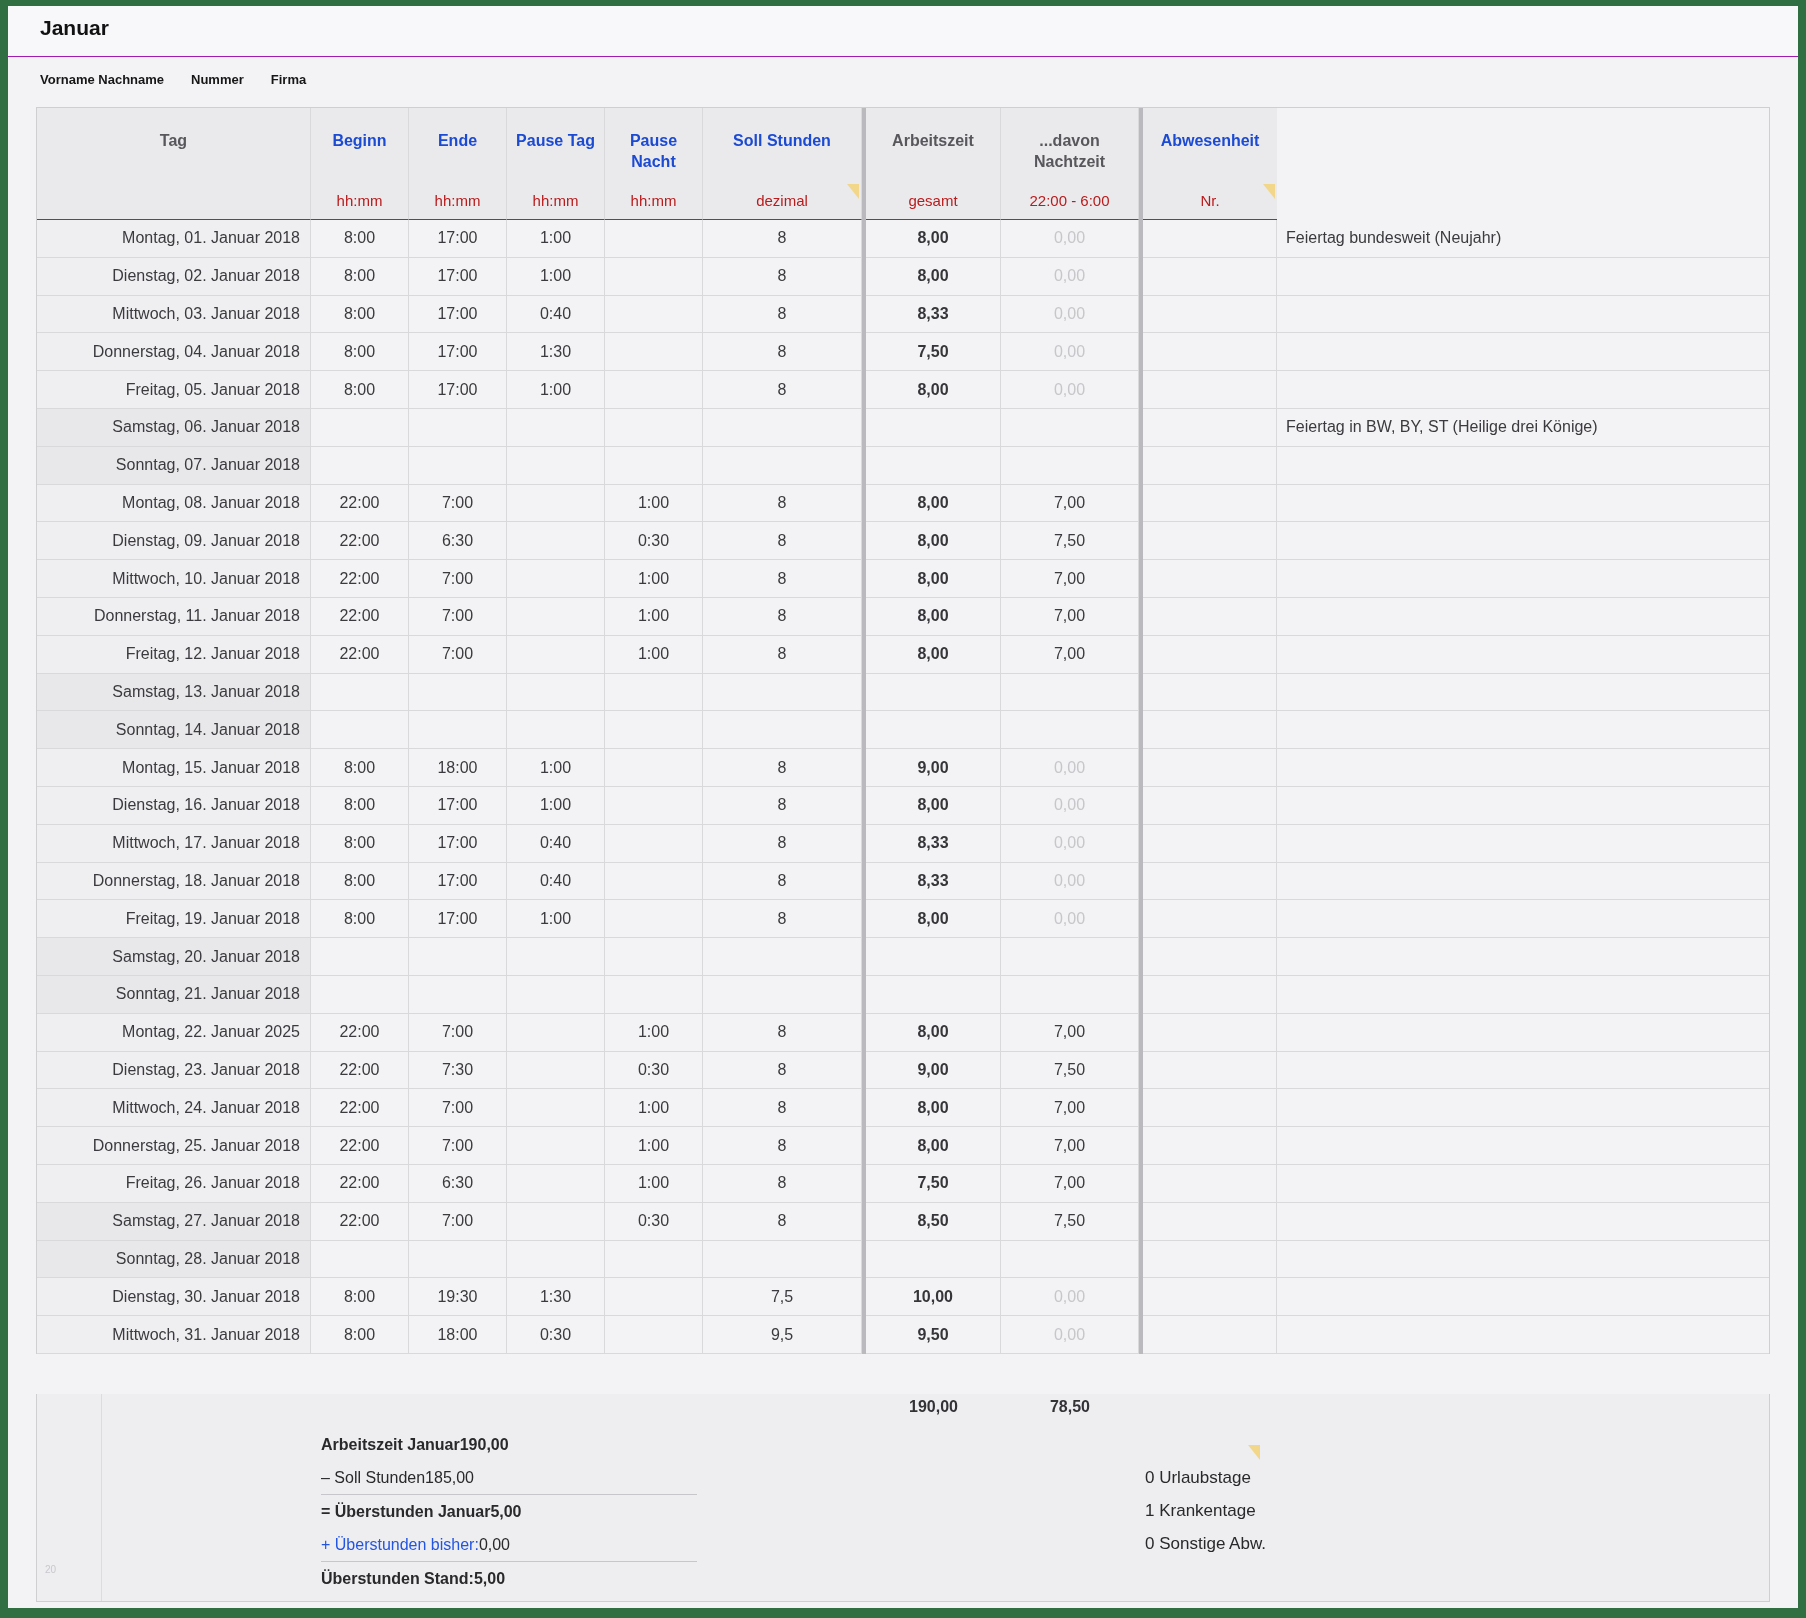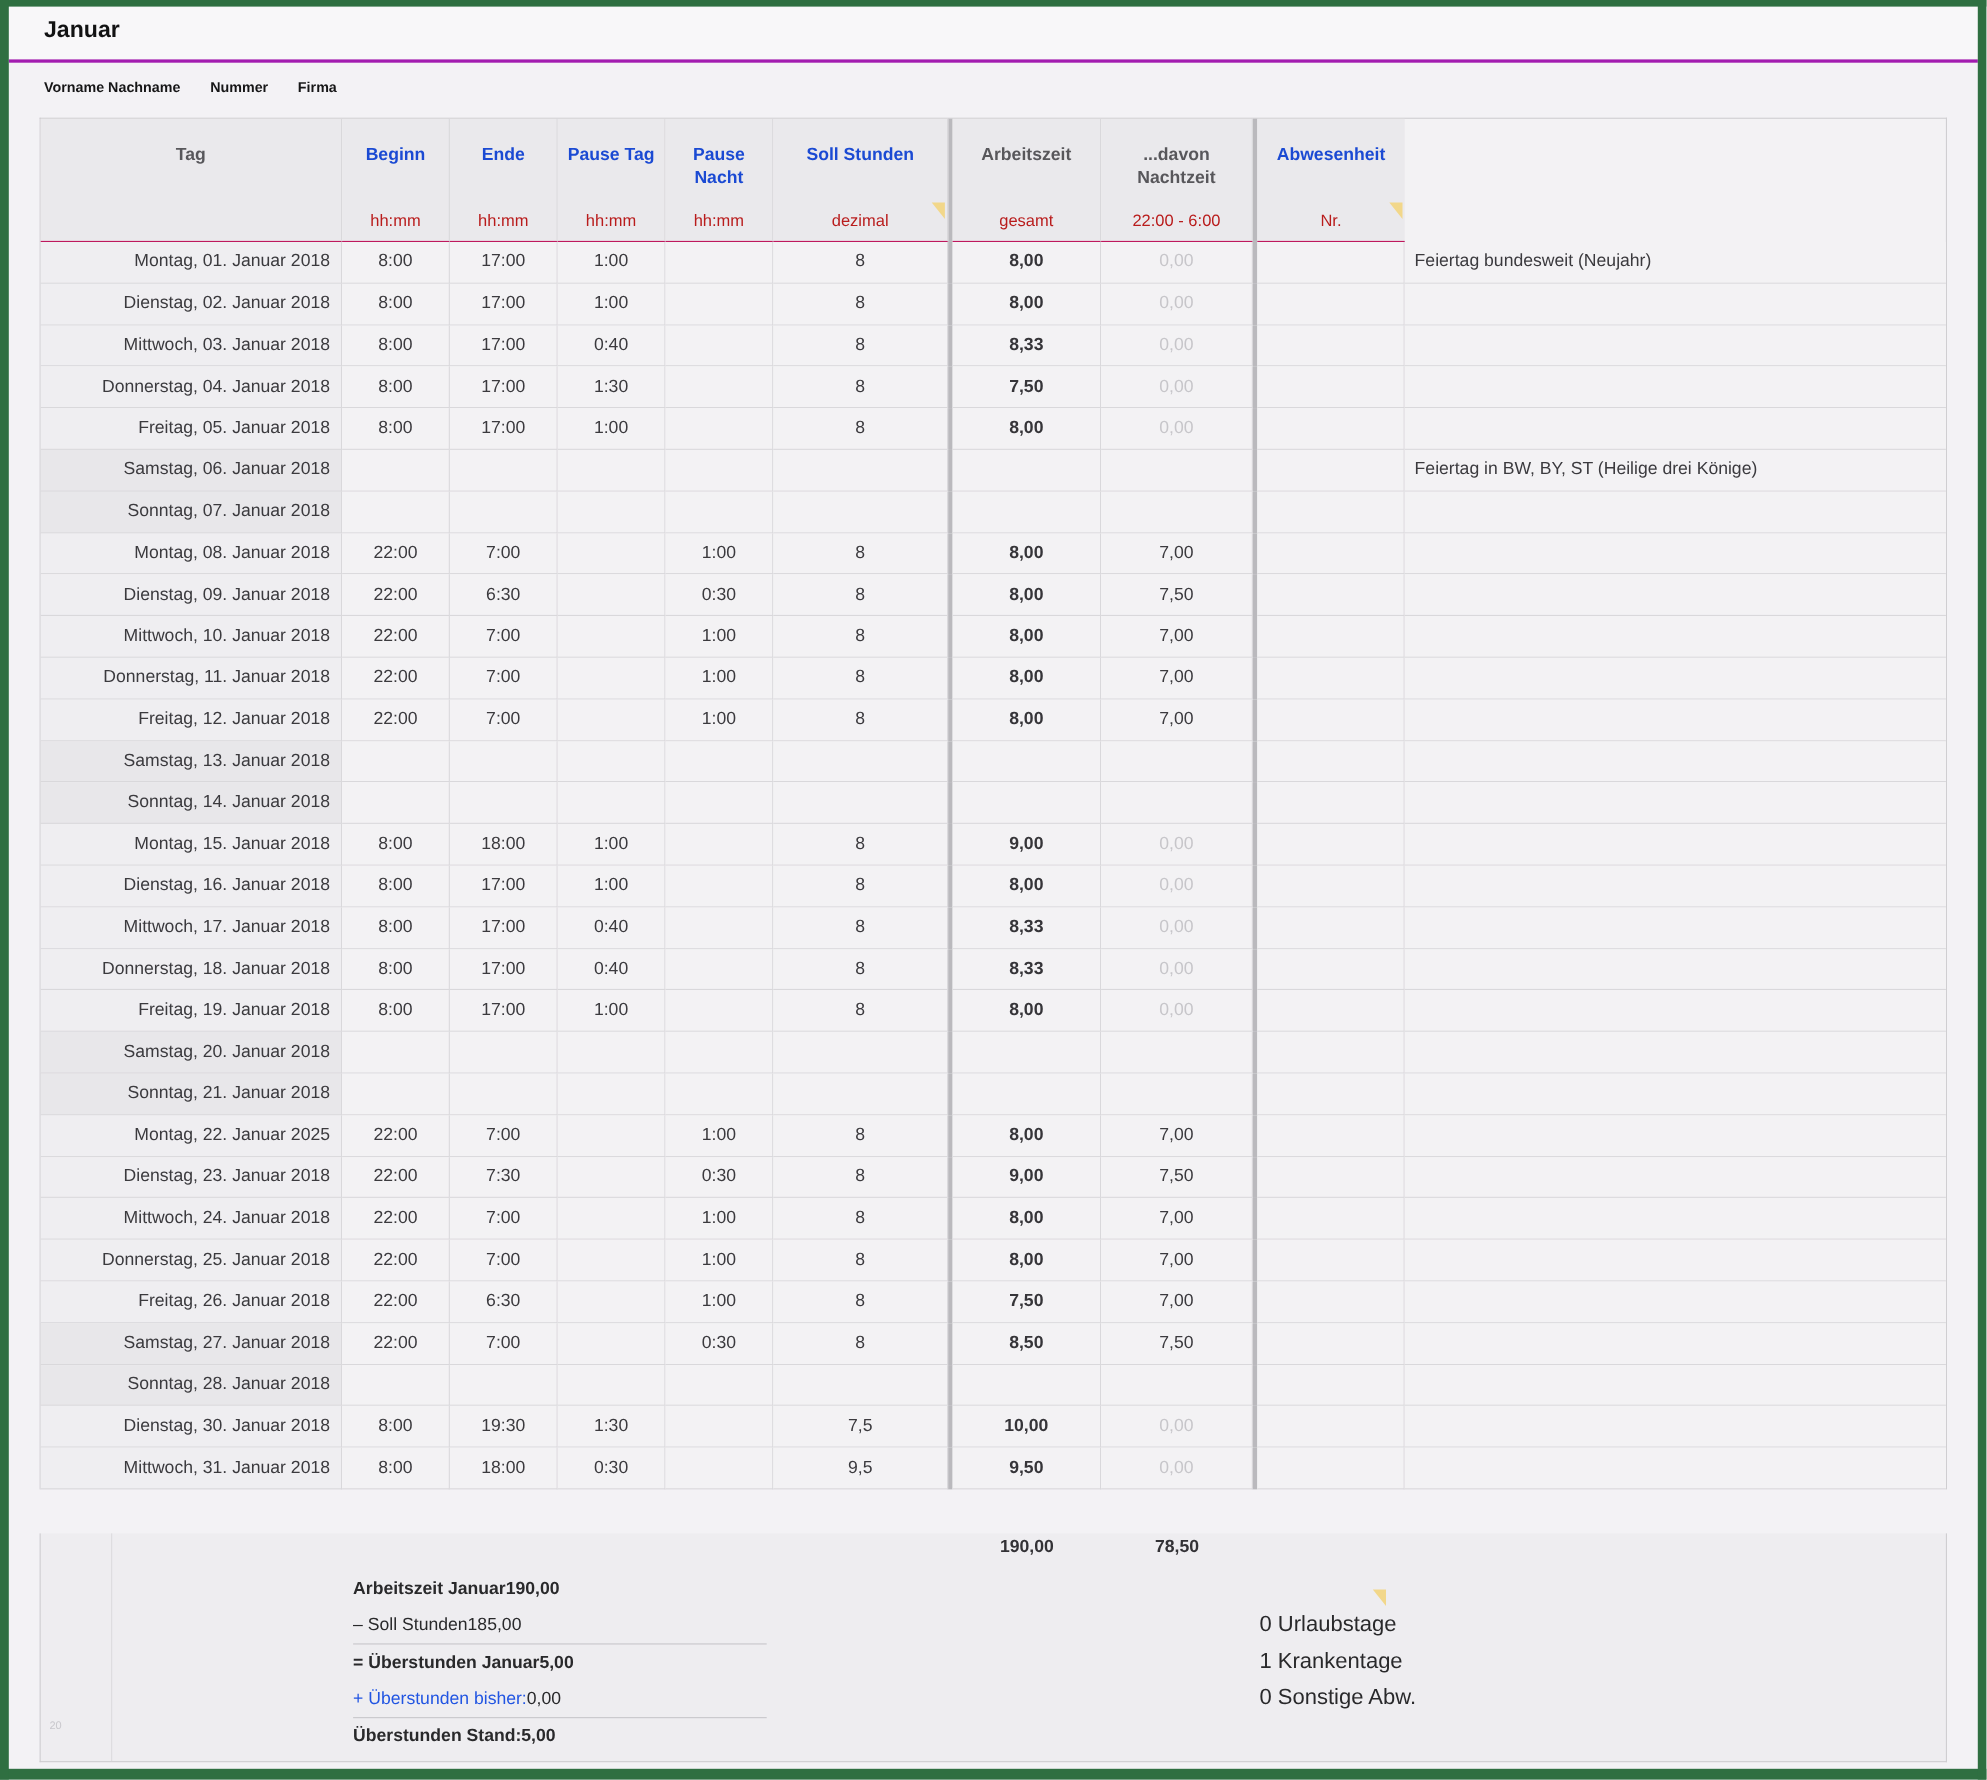--- a/index.html
+++ b/index.html
@@ -5,21 +5,21 @@
   html,body{margin:0;padding:0;}
   .canvas{position:relative;width:1806px;height:1618px;background:#f3f2f5;overflow:hidden;
           font-family:"Liberation Sans","DejaVu Sans",sans-serif;color:#3b3a3e;}
   .frame{position:absolute;background:#2f6f41;z-index:30;}
   .frame.top{left:0;top:0;width:1806px;height:6px;}
   .frame.bottom{left:0;bottom:0;width:1806px;height:10px;}
   .frame.left{left:0;top:0;width:8px;height:1618px;}
   .frame.right{right:0;top:0;width:8px;height:1618px;}
 
   .titlebar{position:absolute;left:8px;right:8px;top:6px;height:51px;background:#f8f7f9;
-            border-bottom:3px solid #a21caf;box-sizing:border-box;}
+            border-bottom:1px solid #a21caf;box-sizing:border-box;}
   .title{padding:10px 0 0 32px;font-size:21px;font-weight:bold;color:#121213;}
 
   .personrow{position:absolute;left:40px;top:72px;display:flex;gap:27px;
              font-size:13px;font-weight:bold;color:#161617;}
 
   
   .table{position:absolute;left:36px;top:107px;width:1734px;box-sizing:border-box;
          border:1px solid #cfced1;border-bottom:none;background:#f3f2f4;}
   .grid{display:grid;grid-template-columns:274px 98px 98px 98px 98px 159px 4px 135px 138px 4px 134px 1fr;}
   .sep{background:#bab9bd;}
@@ -51,21 +51,21 @@
   .total{position:absolute;top:4px;text-align:center;font-weight:bold;font-size:16px;color:#333236;}
   .total.az{left:829px;width:135px;}
   .total.nz{left:964px;width:138px;}
   .sum-lines{position:absolute;left:284px;top:34px;width:376px;}
   .sline{height:33px;display:flex;align-items:center;
          font-size:16px;color:#29292b;}
   .sline.b{font-weight:bold;}
   .sline.rule{border-top:1px solid #c7c6ca;}
   .sline .link{color:#2155e2;}
   .absences{position:absolute;left:1108px;top:67px;}
-  .aline{height:33px;display:flex;align-items:center;font-size:20px;color:#29292b;}
+  .aline{height:33px;display:flex;align-items:center;font-size:17px;color:#29292b;}
   .summary .tri{left:1211px;top:51px;}
 </style>
 </head>
 <body>
 
 <div class="canvas">
   <div class="frame top"></div>
   <div class="frame bottom"></div>
   <div class="frame left"></div>
   <div class="frame right"></div>

